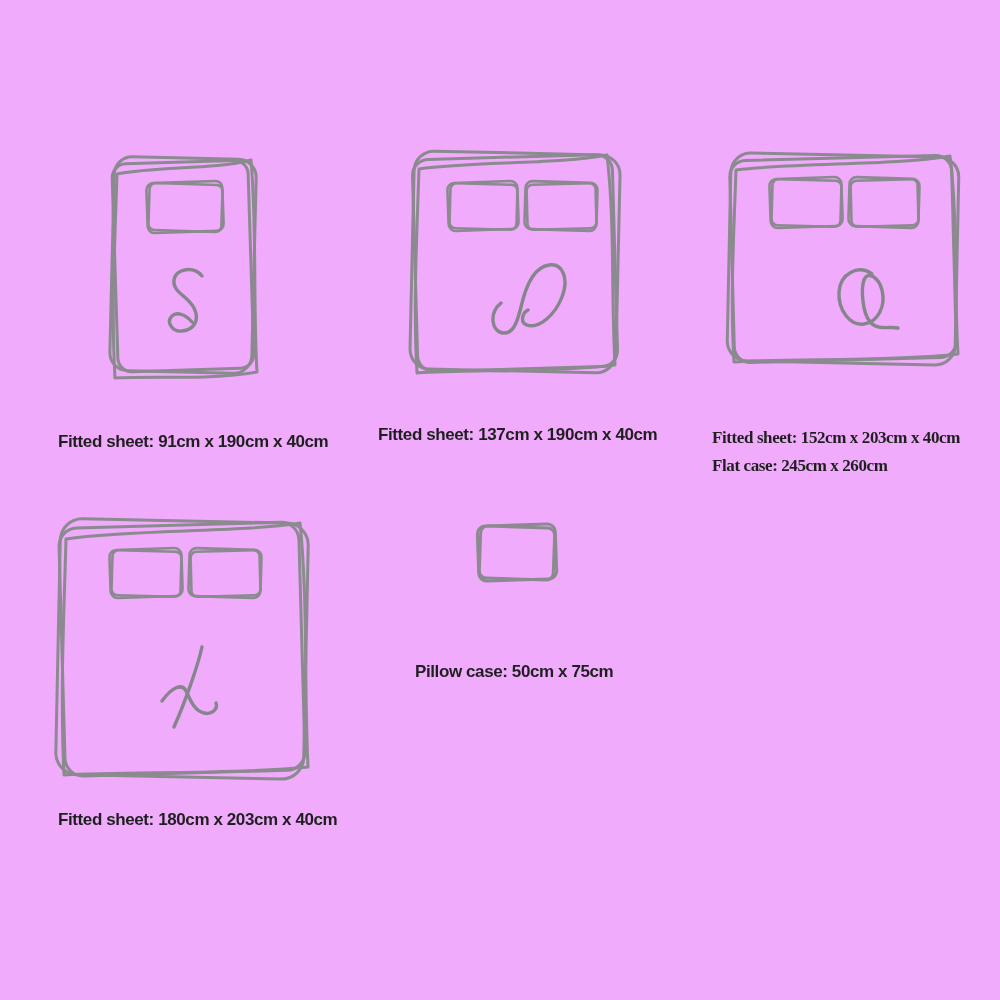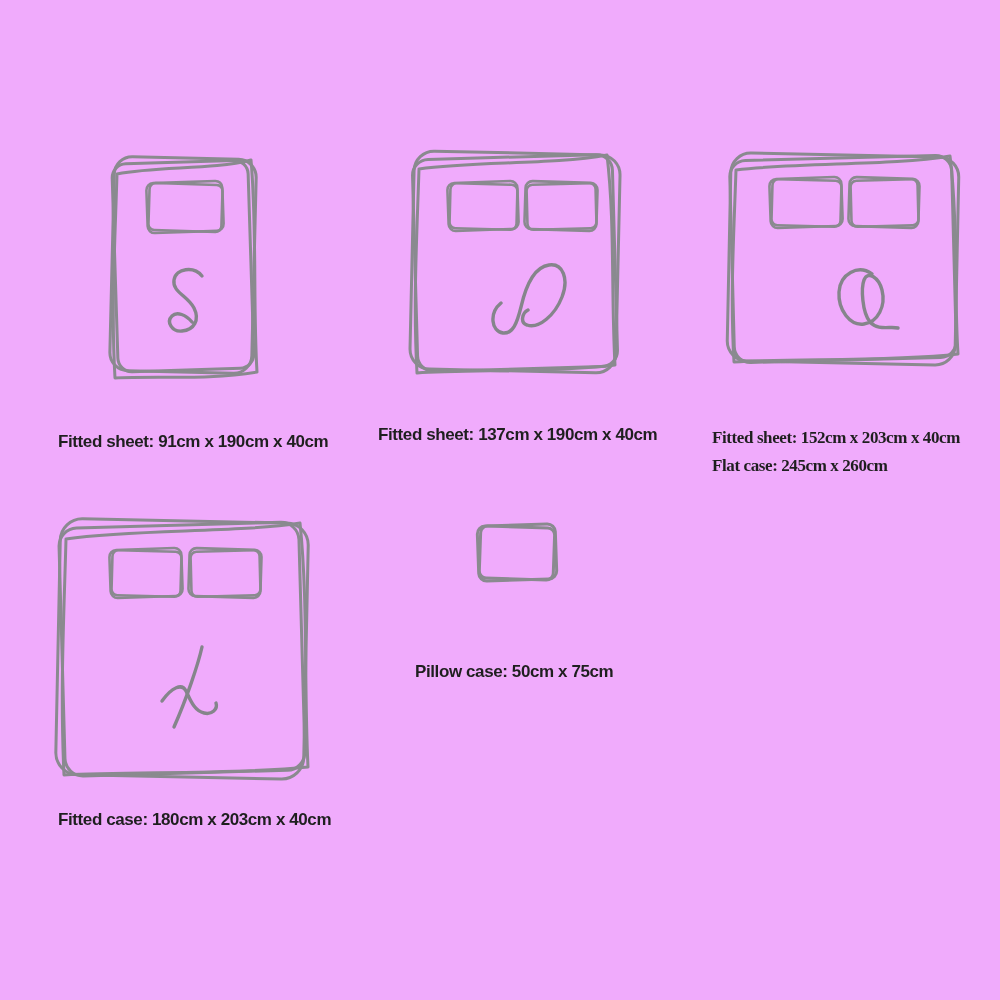--- a/index.html
+++ b/index.html
@@ -144,20 +144,20 @@
   <div class="specs" style="left:378px; top:421px;text-align:right;">
     <div>Fitted sheet: 137cm x 190cm x 40cm</div>
   </div>
 
   <div class="specs" style="left:712px; top:424px;font-family:Liberation Serif, serif;">
     <div>Fitted sheet: 152cm x 203cm x 40cm</div>
     <div>Flat case: 245cm x 260cm</div>
   </div>
 
   <div class="specs" style="left:58px; top:806px;">
-    <div>Fitted case: 180cm x 203cm x 40cm</div>
+    <div>Fitted sheet: 180cm x 203cm x 40cm</div>
   </div>
 
   <div class="specs" style="left:415px; top:610px;margin-top:48px;">
     <div>Pillow case: 50cm x 75cm</div>
   </div>
 
 </div>
 
 </body></html>

